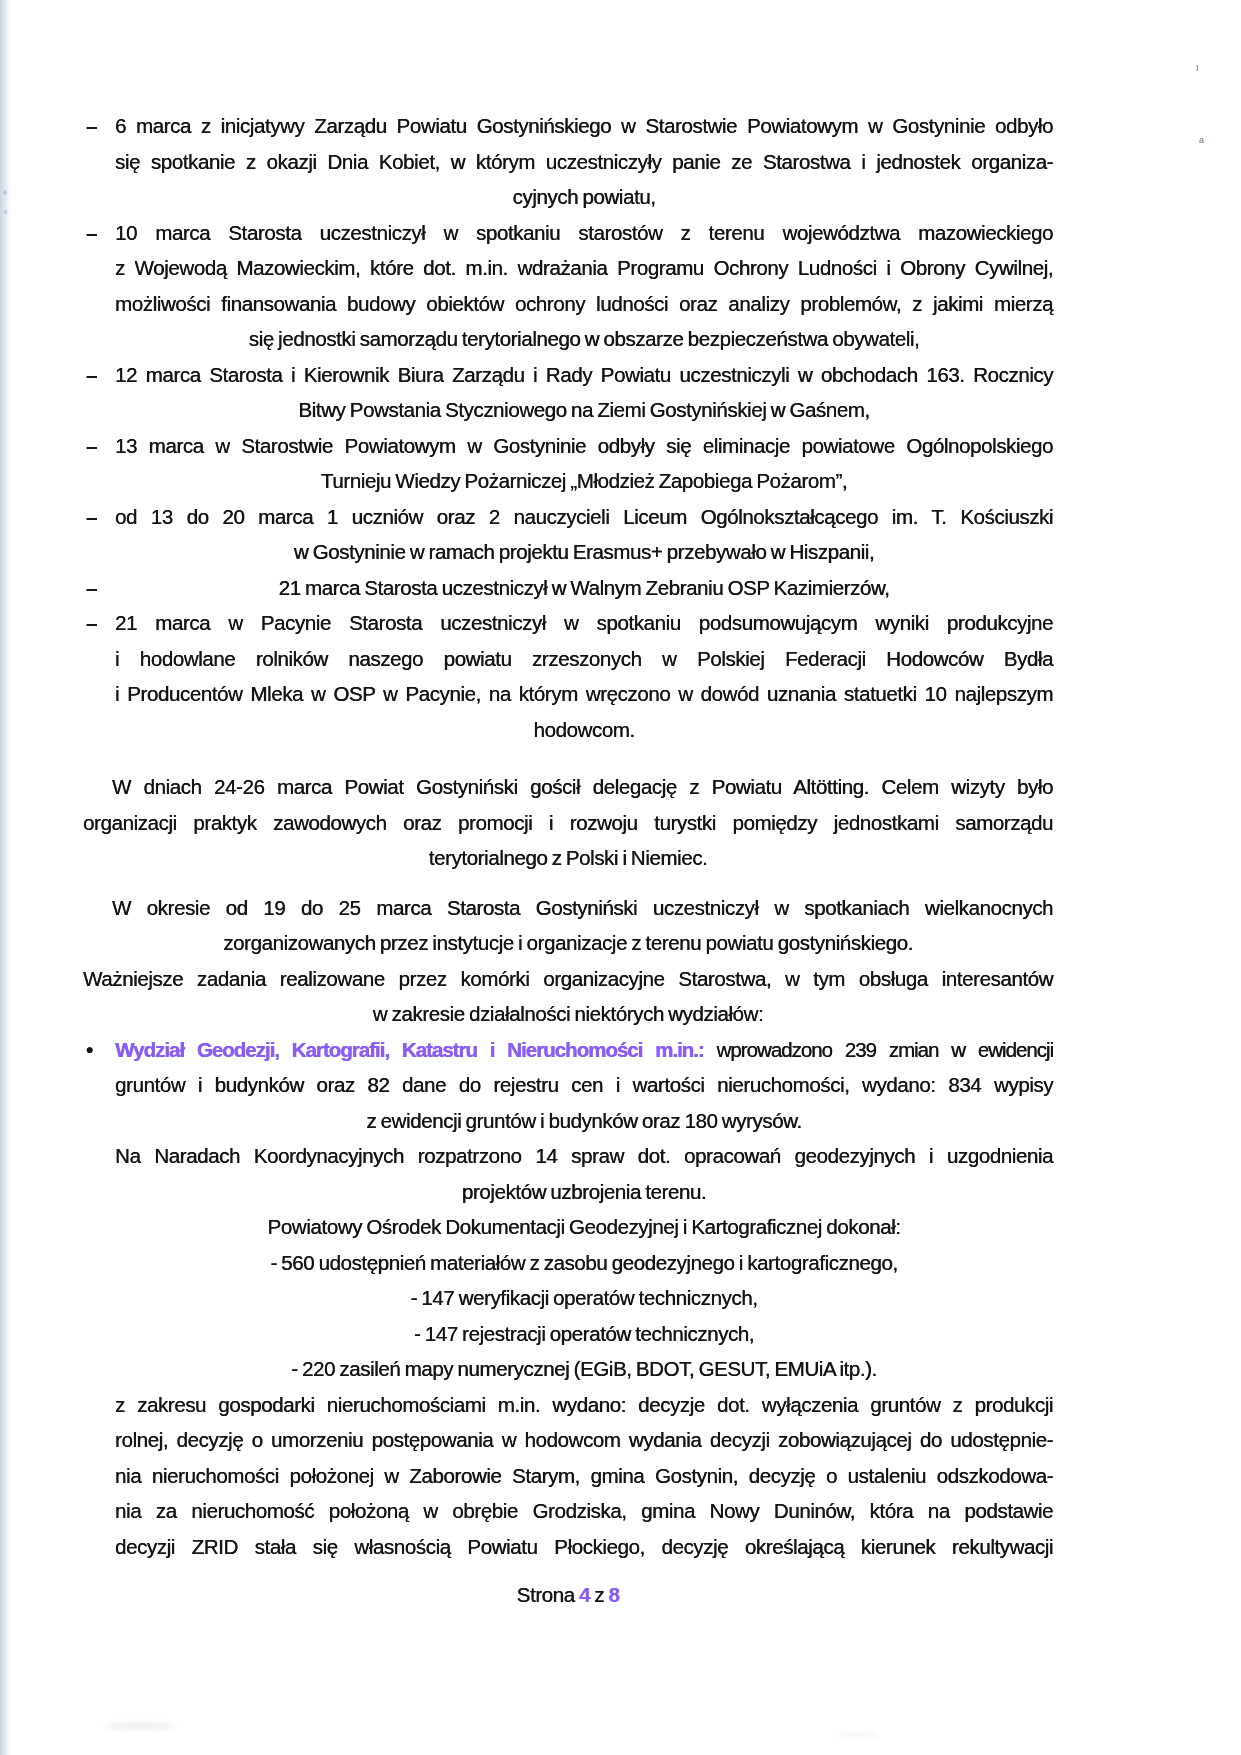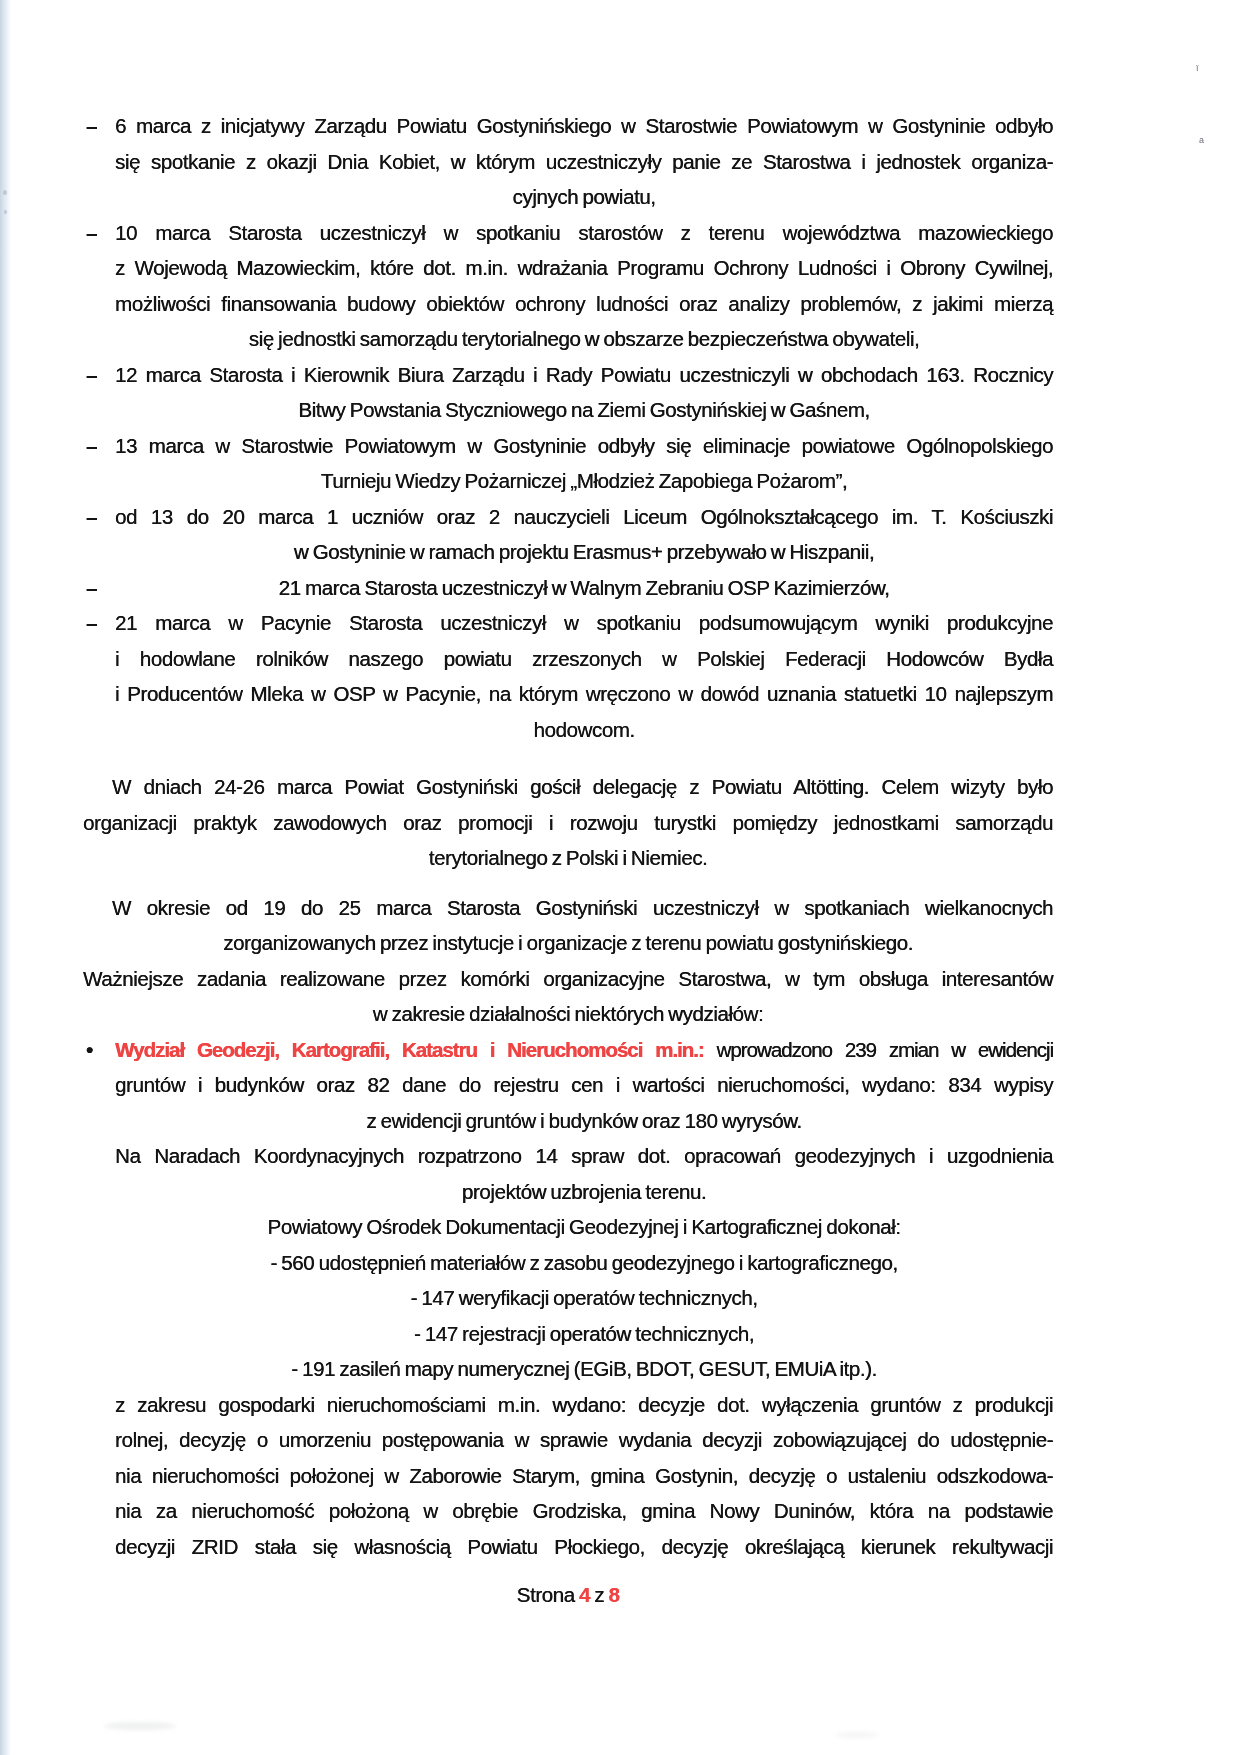--- a/index.html
+++ b/index.html
@@ -17,21 +17,21 @@
     color:#141414;font-size:20.5px;line-height:35.5px;font-weight:400;
     letter-spacing:-0.4px;word-spacing:-1px;
     text-shadow:0.35px 0 0 currentColor;
   }
   .ln{text-align:justify;text-align-last:justify;}
   .left{text-align:center;text-align-last:auto;}
   .ind{padding-left:29px;}
   .tight{letter-spacing:-1px;}
   .item{position:relative;padding-left:32px;}
   .item .marker{position:absolute;left:3px;top:0;font-weight:700;}
-  .b{font-weight:700;text-shadow:0.45px 0 0 currentColor;color:#ef4444;}
+  .b{font-weight:700;text-shadow:0.45px 0 0 currentColor;color:#8b5cf6;}
   .mt22{margin-top:22px;}
   .mt14{margin-top:14px;}
   .mt16{}
   .footer{margin-top:13px;}
   .speck{position:absolute;color:#6b6f74;font-size:9px;line-height:9px;}
   .smudge{position:absolute;background:#b9bcbf;border-radius:50%;filter:blur(2px);}
   .smudge.s1{left:104px;top:1722px;width:72px;height:8px;opacity:.22;}
   .smudge.s2{left:836px;top:1732px;width:42px;height:6px;opacity:.14;}
   .dot{position:absolute;background:#9aa7b4;border-radius:50%;opacity:.5;}
 </style>
@@ -109,23 +109,23 @@
     <span class="marker">•</span>
     <div class="ln tight"><span class="b">Wydział Geodezji, Kartografii, Katastru i Nieruchomości m.in.:</span><span> wprowadzono 239 zmian w ewidencji</span></div>
     <div class="ln">gruntów i budynków oraz 82 dane do rejestru cen i wartości nieruchomości, wydano: 834 wypisy</div>
     <div class="left">z ewidencji gruntów i budynków oraz 180 wyrysów.</div>
     <div class="ln">Na Naradach Koordynacyjnych rozpatrzono 14 spraw dot. opracowań geodezyjnych i uzgodnienia</div>
     <div class="left">projektów uzbrojenia terenu.</div>
     <div class="left">Powiatowy Ośrodek Dokumentacji Geodezyjnej i Kartograficznej dokonał:</div>
     <div class="left">- 560 udostępnień materiałów z zasobu geodezyjnego i kartograficznego,</div>
     <div class="left">- 147 weryfikacji operatów technicznych,</div>
     <div class="left">- 147 rejestracji operatów technicznych,</div>
-    <div class="left">- 191 zasileń mapy numerycznej (EGiB, BDOT, GESUT, EMUiA itp.).</div>
+    <div class="left">- 220 zasileń mapy numerycznej (EGiB, BDOT, GESUT, EMUiA itp.).</div>
     <div class="ln">z zakresu gospodarki nieruchomościami m.in. wydano: decyzje dot. wyłączenia gruntów z produkcji</div>
-    <div class="ln">rolnej, decyzję o umorzeniu postępowania w sprawie wydania decyzji zobowiązującej do udostępnie-</div>
+    <div class="ln">rolnej, decyzję o umorzeniu postępowania w hodowcom wydania decyzji zobowiązującej do udostępnie-</div>
     <div class="ln">nia nieruchomości położonej w Zaborowie Starym, gmina Gostynin, decyzję o ustaleniu odszkodowa-</div>
     <div class="ln">nia za nieruchomość położoną w obrębie Grodziska, gmina Nowy Duninów, która na podstawie</div>
     <div class="ln">decyzji ZRID stała się własnością Powiatu Płockiego, decyzję określającą kierunek rekultywacji</div>
   </div>
 
   <div class="left footer">
     <span>Strona </span><span class="b">4</span><span> z </span><span class="b">8</span>
   </div>
 
 </div>

